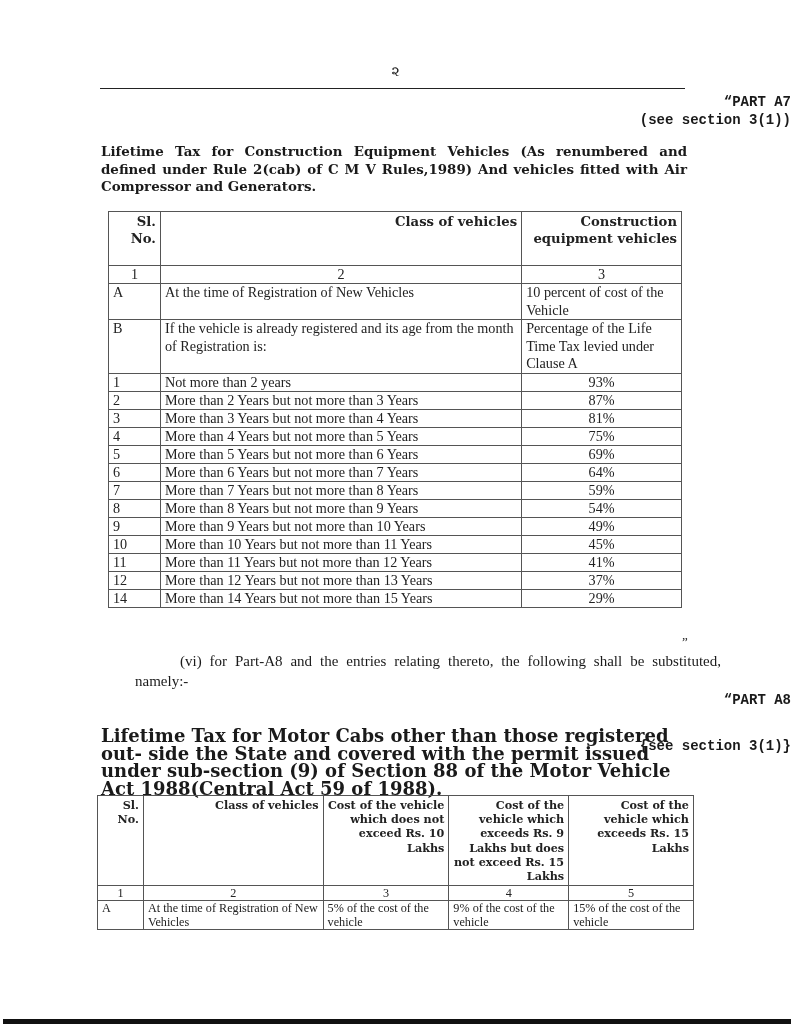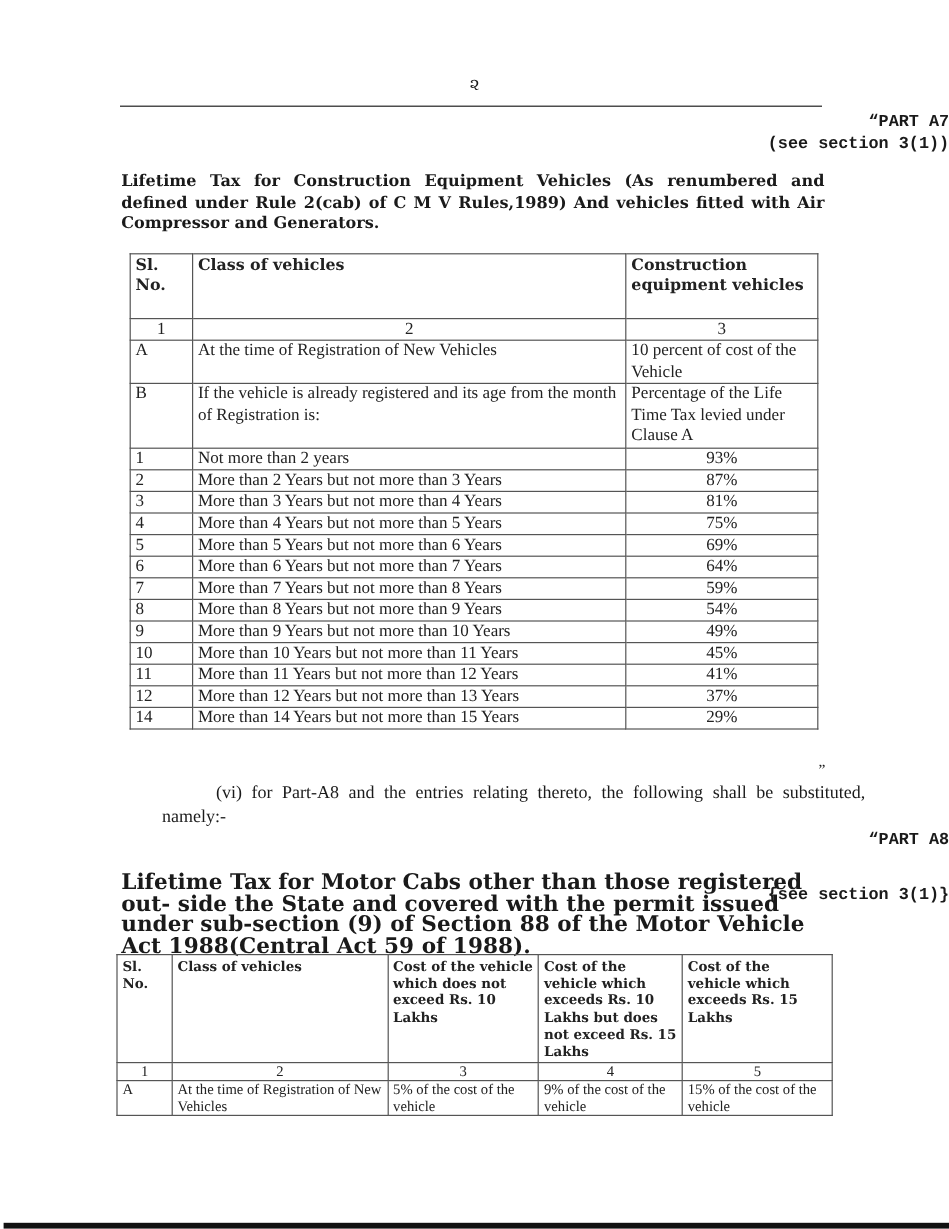--- a/index.html
+++ b/index.html
@@ -6,21 +6,21 @@
     body { width: 791px; height: 1024px; position: relative; overflow: hidden; color: #1a1a1a; }
     .page-num { position: absolute; top: 64px; left: 0; width: 791px; text-align: center; font-family: "Liberation Serif", serif; font-size: 14px; }
     .top-rule { position: absolute; top: 88px; left: 100px; width: 585px; height: 0; border-top: 1.5px solid #222; }
     .heading { position: absolute; left: 0; width: 791px; text-align: right; font-family: Liberation Mono, monospace; font-weight: bold; font-size: 14px; }
     .para-bold { position: absolute; left: 101px; width: 586px; font-family: "DejaVu Serif", serif; font-weight: bold; font-size: 13.4px; line-height: 17.5px; text-align: justify; }
     .para { position: absolute; left: 101px; width: 586px; font-family: "Liberation Serif", serif; font-size: 15px; line-height: 20px; text-align: justify; }
     .close-quote { position: absolute; font-family: "Liberation Serif", serif; font-size: 13px; }
 
     table { border-collapse: collapse; position: absolute; font-family: "Liberation Serif", serif; color: #222; }
     td, th { border: 1px solid #555; vertical-align: top; padding: 0 4px; }
-    th { font-family: "DejaVu Serif", serif; font-weight: bold; text-align: left; }
+    th { font-family: "DejaVu Serif", serif; font-weight: bold; text-align: right; }
 
     #t1 { left: 108px; top: 211px; width: 574px; font-size: 14.2px; line-height: 17.5px; }
     #t1 th { font-size: 13.2px; line-height: 17px; padding: 1px 4px 0 4px; }
     #t1 td.c { text-align: center; }
     #t1 .r17 td { height: 17px; padding-top: 0; padding-bottom: 0; line-height: 17px; }
 
     #t2 { left: 97px; top: 795px; width: 597px; font-size: 12.2px; line-height: 14px; }
     #t2 th { font-size: 11.2px; line-height: 14.2px; padding: 2px 4px 2px 4px; }
     #t2 td.c { text-align: center; }
 
@@ -147,21 +147,21 @@
     <col style="width:180px">
     <col style="width:126px">
     <col style="width:120px">
     <col style="width:125px">
   </colgroup>
   <thead>
     <tr>
       <th style="height:82px;">Sl. No.</th>
       <th>Class of vehicles</th>
       <th>Cost of the vehicle which does not exceed Rs. 10 Lakhs</th>
-      <th>Cost of the vehicle which exceeds Rs. 10 Lakhs but does not exceed Rs. 15 Lakhs</th>
+      <th>Cost of the vehicle which exceeds Rs. 9 Lakhs but does not exceed Rs. 15 Lakhs</th>
       <th>Cost of the vehicle which exceeds Rs. 15 Lakhs</th>
     </tr>
   </thead>
   <tbody>
     <tr>
       <td class="c">1</td>
       <td class="c">2</td>
       <td class="c">3</td>
       <td class="c">4</td>
       <td class="c">5</td>

